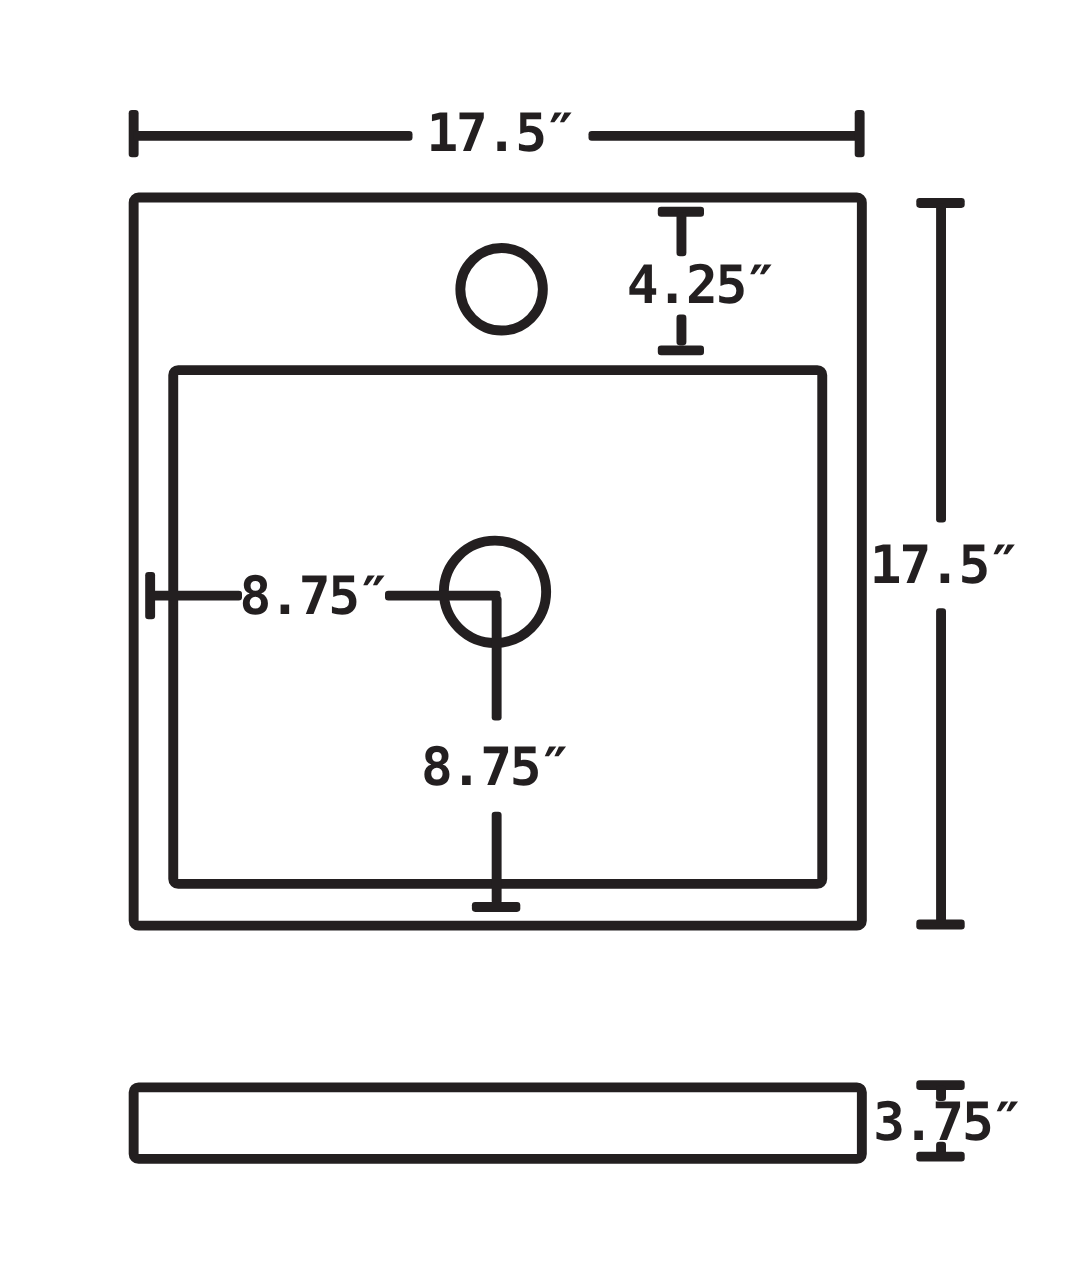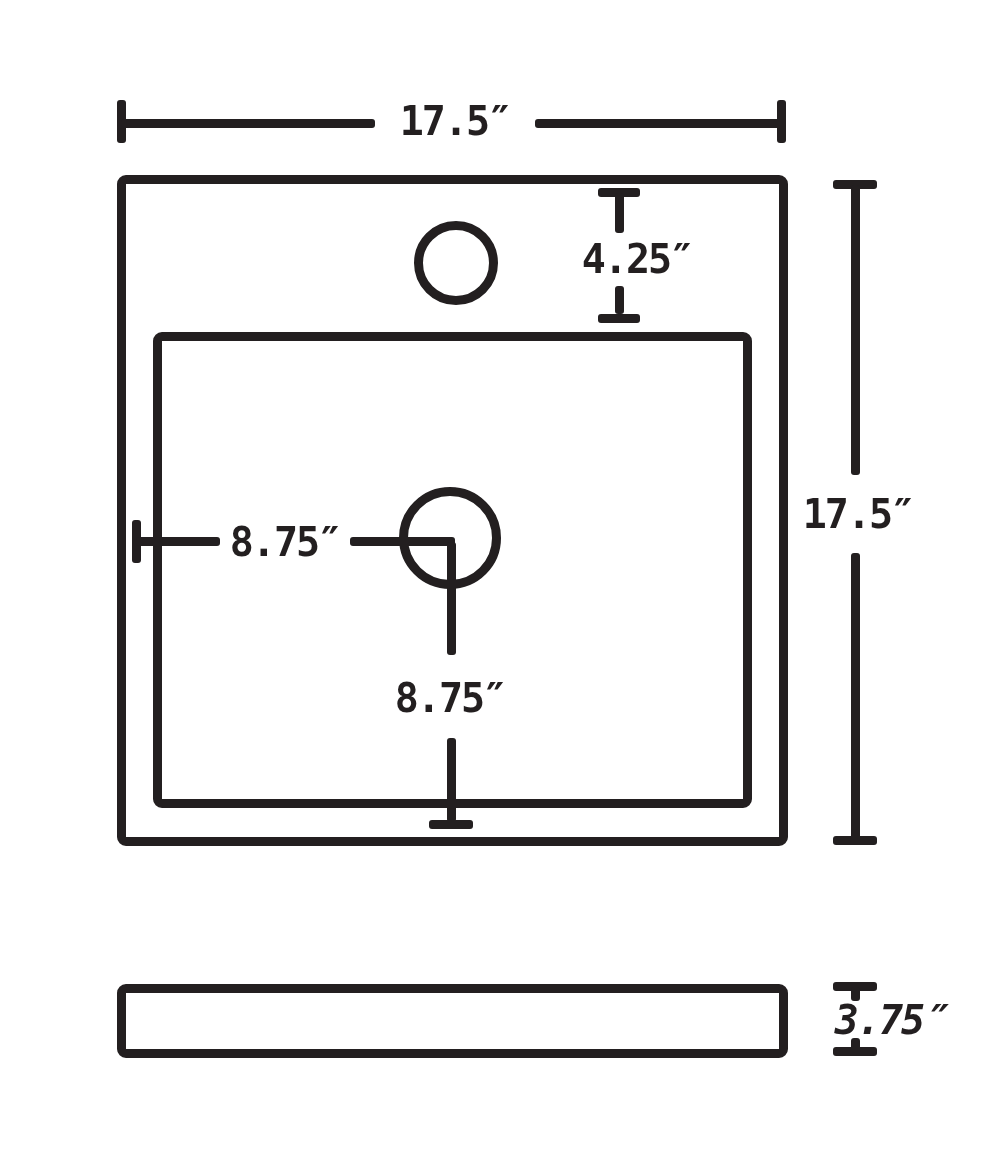--- a/index.html
+++ b/index.html
@@ -45,21 +45,21 @@
     position:absolute;
     border:9px solid var(--ink);
     border-radius:50%;
     background:transparent;
   }
   
   .lbl{
     position:absolute;
     transform:translate(-50%,-50%);
     font-weight:700;
-    font-size:40px;
+    font-size:48px;
     letter-spacing:-2px;
     color:var(--ink);
     white-space:nowrap;
     line-height:1;
   }
 </style>
 </head>
 <body>
 
 <div id="canvas">
@@ -108,18 +108,18 @@
     <div class="lbl" style="left:858px;top:514px;">17.5″</div>
     <div class="v" style="left:851px;top:553px;height:287px;"></div>
     <div class="h" style="left:833px;top:836px;width:44px;"></div>
   </div>
 
   <div class="box" style="left:117px;top:984px;width:653px;height:56px;"></div>
 
   <div>
     <div class="h" style="left:833px;top:982px;width:44px;"></div>
     <div class="v" style="left:851px;top:987px;height:14px;"></div>
-    <div class="lbl" style="left:890px;top:1020px;font-style:italic;">3.75″</div>
+    <div class="lbl" style="left:861px;top:1020px;">3.75″</div>
     <div class="v" style="left:851px;top:1038px;height:13px;"></div>
     <div class="h" style="left:833px;top:1047px;width:44px;"></div>
   </div>
 
 </div>
 
 </body></html>

